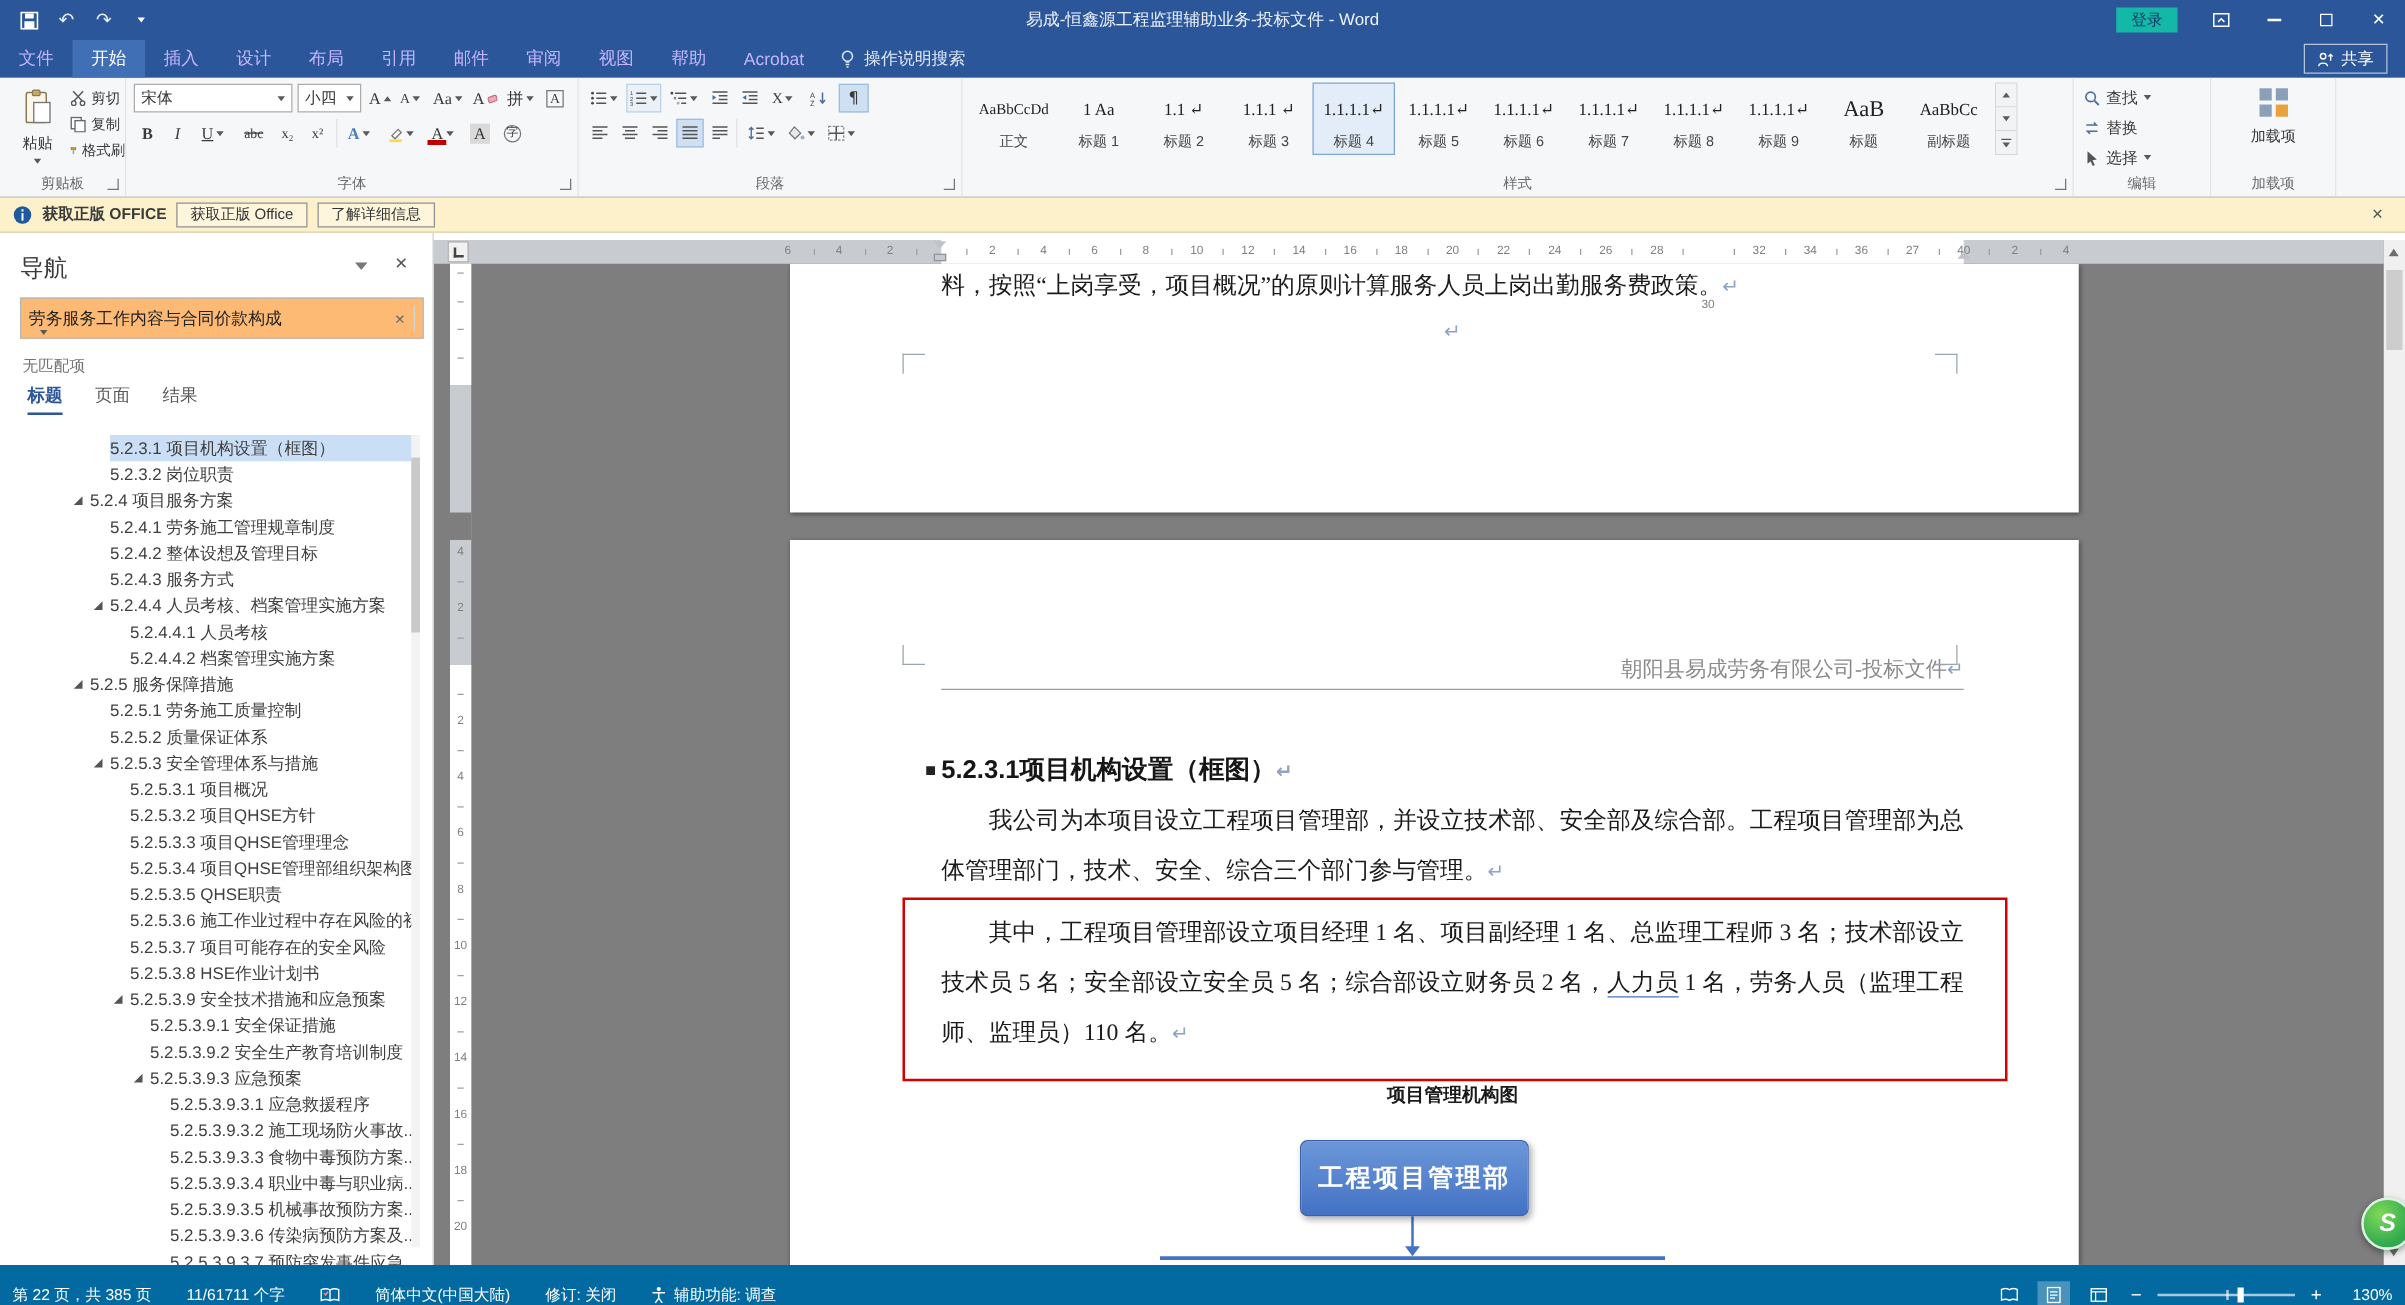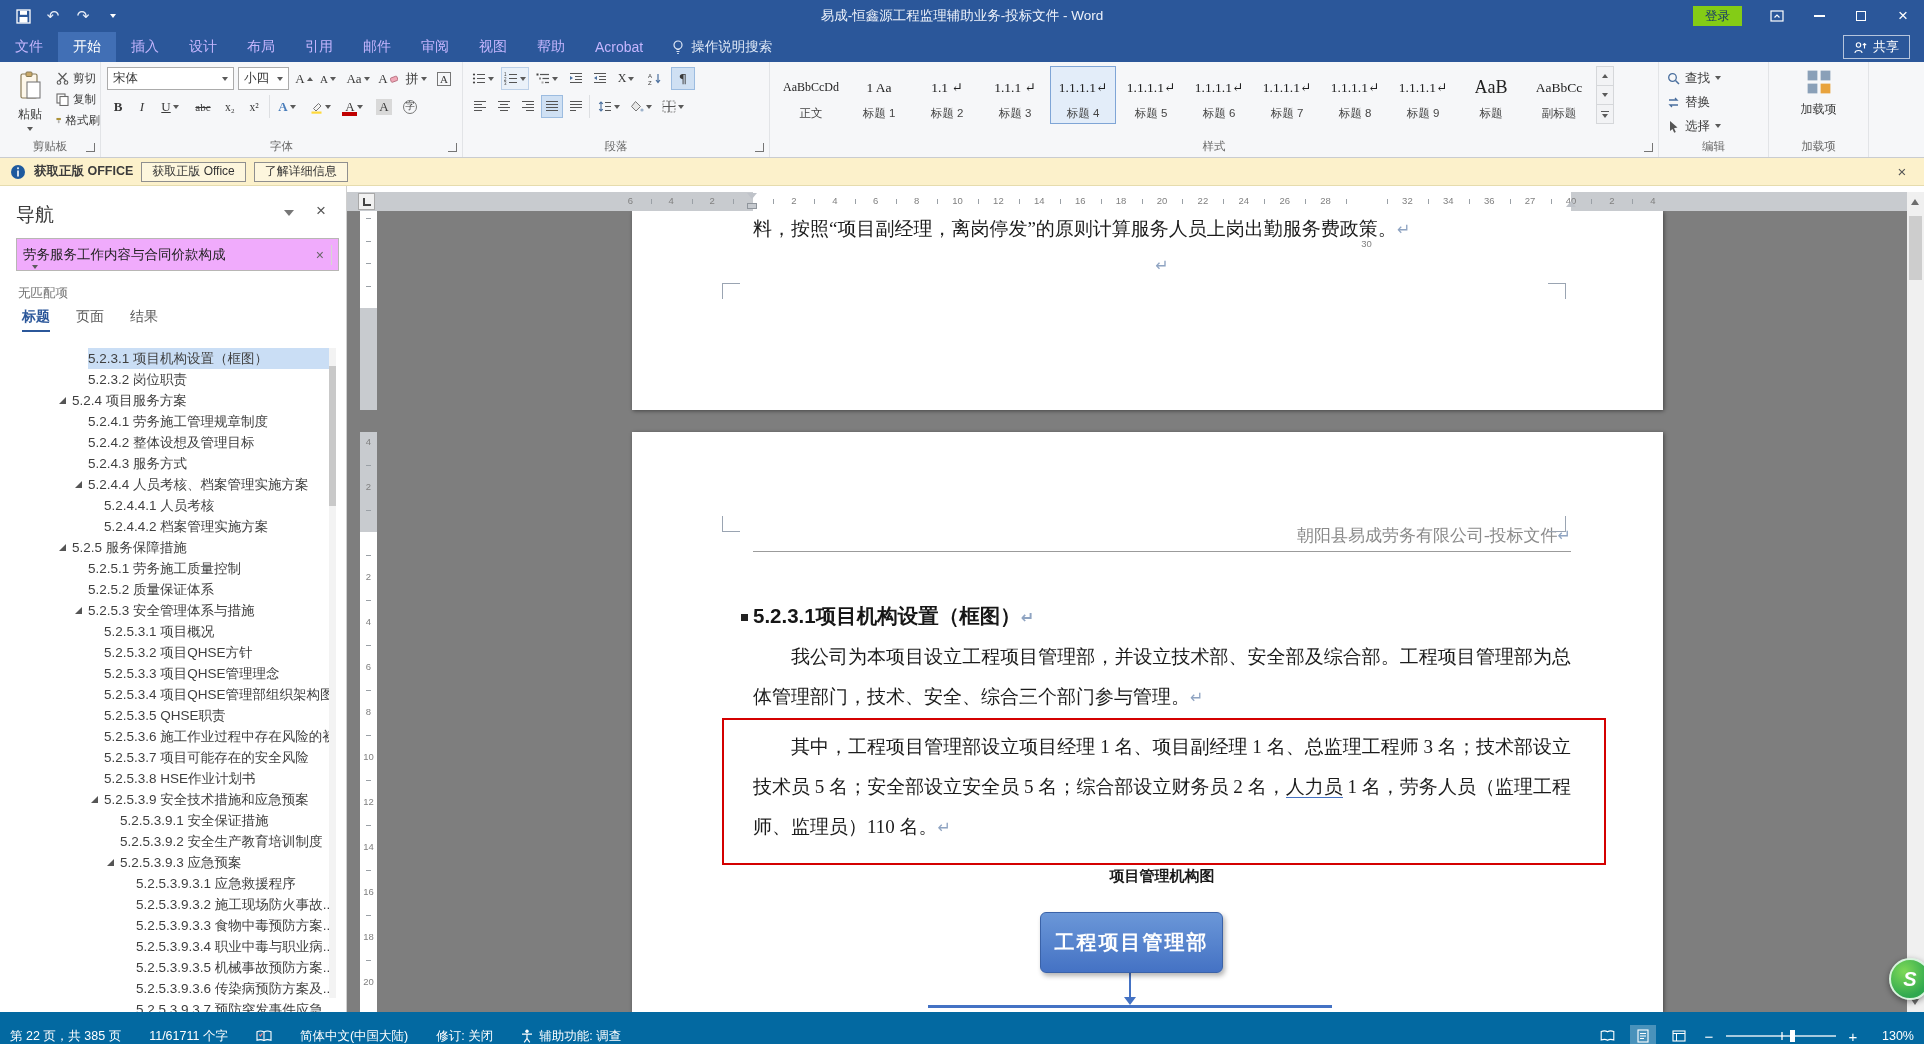--- a/index.html
+++ b/index.html
@@ -8,21 +8,21 @@
 #app{position:relative;width:1924px;height:1044px;overflow:hidden;background:#7e7e7e}
 svg{display:block}
 .abs{position:absolute}
 
 
 #titlebar{position:absolute;left:0;top:0;right:0;height:32px;background:#2b579a;display:flex;align-items:center;color:#fff;z-index:40}
 .qat{display:flex;align-items:center;gap:4px;padding-left:10px}
 .qbtn{width:26px;height:24px;display:flex;align-items:center;justify-content:center;font-size:15px;color:#e9eef8}
 #title-text{position:absolute;left:50%;top:0;height:32px;display:flex;align-items:center;transform:translateX(-50%);font-size:13.5px;color:#eef2fa;white-space:nowrap}
 #title-right{margin-left:auto;display:flex;align-items:center;height:32px}
-#signin{background:#84cc16;color:#17376b;font-size:12.5px;height:20px;display:flex;align-items:center;padding:0 12px;margin-right:14px;cursor:default}
+#signin{background:#14b8a6;color:#17376b;font-size:12.5px;height:20px;display:flex;align-items:center;padding:0 12px;margin-right:14px;cursor:default}
 .wbtn{width:42px;height:32px;display:flex;align-items:center;justify-content:center;color:#fff;font-size:14px}
 .maxbox{width:10px;height:10px;border:1px solid #fff}
 .minbar{width:11px;height:1.5px;background:#fff}
 
 
 #tabrow{position:absolute;left:0;top:32px;right:0;height:30px;background:#2b579a;display:flex;align-items:stretch;color:#fff;z-index:39}
 #tab-strip{display:flex;align-items:stretch}
 .rtab{padding:0 15px;display:flex;align-items:center;font-size:14px;color:#c4b5fd}
 .rtab.ract{background:#416fb5;color:#fff}
 #tellme{display:flex;align-items:center;gap:7px;padding:0 14px;font-size:13.5px;color:#dfe8f6}
@@ -64,21 +64,21 @@
 
 #licensebar{position:absolute;left:0;top:158px;right:0;height:28px;background:#fcf1cb;border-bottom:1px solid #e6dcae;display:flex;align-items:center;padding-left:10px;gap:8px;font-size:12.5px;color:#3b3b3b;z-index:37}
 .licbtn{border:1px solid #8f8f8f;background:#fdf6dd;height:20px;display:flex;align-items:center;padding:0 10px;font-size:12px;color:#333}
 #lic-close{margin-left:auto;margin-right:10px;font-size:15px;color:#555;width:24px;text-align:center}
 
 
 #navpane{position:absolute;left:0;top:186px;width:347px;height:826px;background:#fff;border-right:1px solid #cfcfcf;z-index:20}
 #nav-title{position:absolute;left:16px;top:16px;font-size:19px;color:#3b3b3b}
 #nav-chevron{position:absolute;right:52px;top:24px;width:0;height:0;border-left:5px solid transparent;border-right:5px solid transparent;border-top:6px solid #777}
 #nav-close{position:absolute;right:20px;top:15px;font-size:17px;color:#555}
-#nav-search{position:absolute;left:16px;top:52px;width:323px;height:33px;border:1px solid #b8b6b4;background:#f0abfc;display:flex;align-items:center;padding:0 6px}
+#nav-search{position:absolute;left:16px;top:52px;width:323px;height:33px;border:1px solid #b8b6b4;background:#fdba74;display:flex;align-items:center;padding:0 6px}
 #nav-search input{border:0;outline:0;flex:1;font-size:13.5px;color:#222;font-family:inherit;background:transparent}
 #nav-search .sx{font-size:14px;color:#666;padding:0 7px}
 #nav-search .sdiv{width:1px;height:20px;background:#d7d5d3}
 #nav-search .scar{padding:0 7px}
 #nav-nomatch{position:absolute;left:18px;top:99px;font-size:12.5px;color:#737373}
 .navtabs{position:absolute;left:0;top:122px;width:100%;height:30px;display:flex;gap:26px;padding-left:22px;font-size:14px;color:#595959;align-items:flex-start}
 .navtab.act{color:#2b579a;font-weight:bold;border-bottom:2.5px solid #2b579a;padding-bottom:4px}
 #nav-tree{position:absolute;left:0;top:162px;width:330px;height:664px;overflow:hidden}
 .nrow{display:flex;height:21px;line-height:21px;font-size:13.5px;color:#3f3f3f;white-space:nowrap}
 .nind{flex:0 0 auto}
@@ -817,21 +817,21 @@
       </div>
   </div>
 
   <div id="doc-scroll">
     <span class="scar up"></span>
     <span class="scar dn"></span>
     <div class="thumb"></div>
   </div>
 
   <div class="page" id="page1"></div>
-  <div class="dline" style="top:216px"><span>料，按照“项目副经理，离岗停发”的原则计算服务人员上岗出勤服务费政策。</span><span class="pm">↵</span></div>
+  <div class="dline" style="top:216px"><span>料，按照“上岗享受，项目概况”的原则计算服务人员上岗出勤服务费政策。</span><span class="pm">↵</span></div>
   <div class="dline" style="top:252px;text-align:center"><span class="pm">↵</span></div>
   <div class="cmark" style="left:722px;top:283px;border-top:1px solid #9aa4b2;border-left:1px solid #9aa4b2"></div>
   <div class="cmark" style="left:1548px;top:283px;border-top:1px solid #9aa4b2;border-right:1px solid #9aa4b2"></div>
 
   <div class="page" id="page2"></div>
   <div class="cmark" style="left:722px;top:516px;border-bottom:1px solid #9aa4b2;border-left:1px solid #9aa4b2"></div>
   <div class="cmark" style="left:1548px;top:516px;border-bottom:1px solid #9aa4b2;border-right:1px solid #9aa4b2"></div>
   <div class="dline hdr" style="top:523px;text-align:right;font-size:17px"><span>朝阳县易成劳务有限公司-投标文件</span><span class="pm">↵</span></div>
   <div id="header-line"></div>
   <div class="dline h2" style="top:603px;left:741px"><span class="kwn"></span><span>5.2.3.1项目机构设置（框图）</span><span class="pm">↵</span></div>

